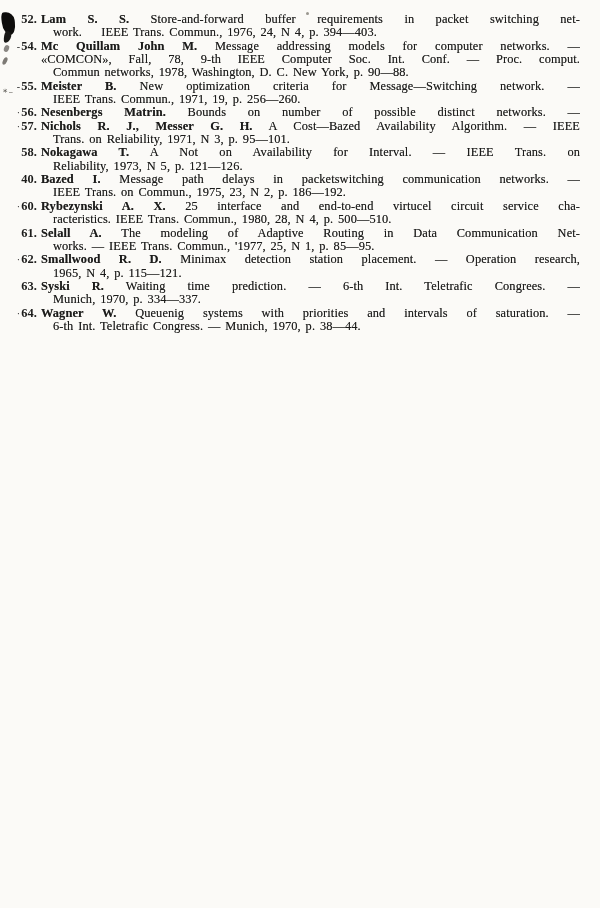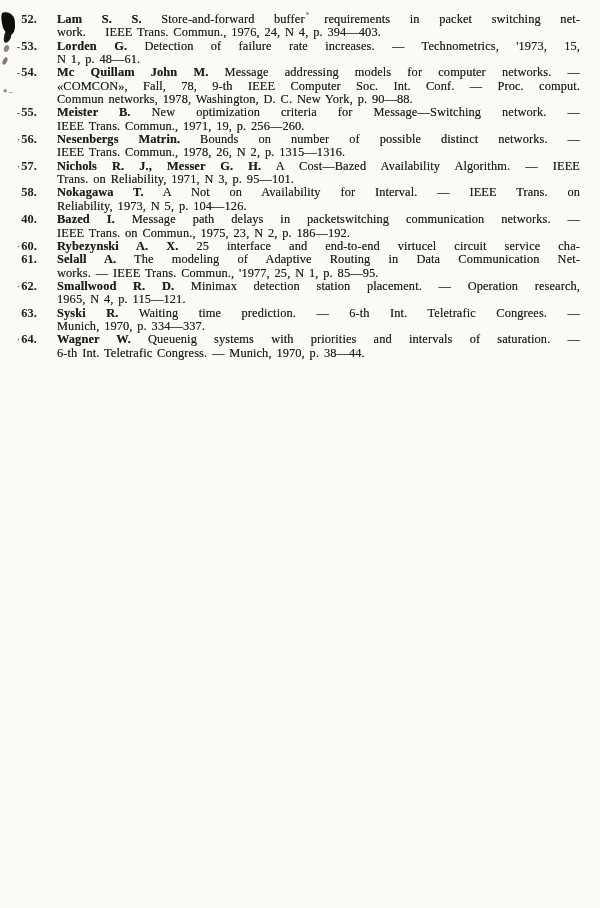--- a/index.html
+++ b/index.html
@@ -14,21 +14,21 @@
   }
   .refs {
     position: absolute;
     top: 13px;
     left: 14px;
     width: 566px;
     font-size: 12.4px;
     line-height: 13.35px;
     letter-spacing: 0.1px;
   }
-  .entry { position: relative; padding-left: 43px; }
+  .entry { position: relative; padding-left: 27px; }
   .numwrap {
     position: absolute;
     left: -14px;
     top: 0;
     width: 37px;
     text-align: right;
     white-space: pre;
     font-weight: bold;
   }
   .prefix {
@@ -36,21 +36,21 @@
     color: #2a2a2a;
     font-size: 10px;
     padding-right: 1px;
   }
   .line {
     text-align: justify;
     text-align-last: justify;
     word-spacing: 1.6px;
     text-shadow: 0 0 0.4px rgba(20,20,20,0.55);
   }
-  .line.last { text-align-last: left; }
+  .line.last { text-align-last: left; margin-left: 12px; }
   .line b { font-weight: bold; }
   
   .ink-blob {
     position: absolute; left: 2px; top: 12px; width: 13px; height: 23px;
     background: #0e0d0c;
     border-radius: 20% 70% 45% 60% / 30% 40% 55% 60%;
     transform: rotate(-7deg);
   }
   .ink-tail {
     position: absolute; left: 4px; top: 31px; width: 7px; height: 12px;
@@ -93,27 +93,20 @@
 
   <div class="refs">
     <div class="entry">
       <span class="numwrap"><span class="prefix"></span><span class="num">52.</span></span>
       <div class="lines">
           <div class="line full"><b>Lam S. S.</b> Store-and-forward buffer requirements in packet switching net-</div>
           <div class="line last">work.&nbsp;&nbsp;&nbsp;&nbsp;IEEE Trans. Commun., 1976, 24, N 4, p. 394—403.</div>
         </div>
     </div>
 
-    <div class="entry">
-      <span class="numwrap"><span class="prefix">-</span><span class="num">53.</span></span>
-      <div class="lines">
-          <div class="line full"><b>Lorden G.</b> Detection of failure rate increases. — Technometrics, '1973, 15,</div>
-          <div class="line last">N 1, p. 48—61.</div>
-        </div>
-    </div>
 
     <div class="entry">
       <span class="numwrap"><span class="prefix">-</span><span class="num">54.</span></span>
       <div class="lines">
           <div class="line full"><b>Mc Quillam John M.</b> Message addressing models for computer networks. —</div>
           <div class="line full">«COMCON», Fall, 78, 9-th IEEE Computer Soc. Int. Conf. — Proc. comput.</div>
           <div class="line last">Commun networks, 1978, Washington, D. C. New York, p. 90—88.</div>
         </div>
     </div>
 
@@ -122,52 +115,52 @@
       <div class="lines">
           <div class="line full"><b>Meister B.</b> New optimization criteria for Message—Switching network. —</div>
           <div class="line last">IEEE Trans. Commun., 1971, 19, p. 256—260.</div>
         </div>
     </div>
 
     <div class="entry">
       <span class="numwrap"><span class="prefix">·</span><span class="num">56.</span></span>
       <div class="lines">
           <div class="line full"><b>Nesenbergs Matrin.</b> Bounds on number of possible distinct networks. —</div>
-          <div class="line last">IEEE Trans. Commun., 1978, 26, N 2, p. 1315—1316.</div>
         </div>
     </div>
 
     <div class="entry">
       <span class="numwrap"><span class="prefix">·</span><span class="num">57.</span></span>
       <div class="lines">
           <div class="line full"><b>Nichols R. J., Messer G. H.</b> A Cost—Bazed Availability Algorithm. — IEEE</div>
           <div class="line last">Trans. on Reliability, 1971, N 3, p. 95—101.</div>
         </div>
     </div>
 
     <div class="entry">
       <span class="numwrap"><span class="prefix"></span><span class="num">58.</span></span>
       <div class="lines">
           <div class="line full"><b>Nokagawa T.</b> A Not on Availability for Interval. — IEEE Trans. on</div>
-          <div class="line last">Reliability, 1973, N 5, p. 104—126.</div>
+          <div class="line last">Reliability, 1973, N 5, p. 121—126.</div>
         </div>
     </div>
 
     <div class="entry">
       <span class="numwrap"><span class="prefix"></span><span class="num">40.</span></span>
       <div class="lines">
           <div class="line full"><b>Bazed I.</b> Message path delays in packetswitching communication networks. —</div>
           <div class="line last">IEEE Trans. on Commun., 1975, 23, N 2, p. 186—192.</div>
         </div>
     </div>
 
     <div class="entry">
       <span class="numwrap"><span class="prefix">·</span><span class="num">60.</span></span>
       <div class="lines">
           <div class="line full"><b>Rybezynski A. X.</b> 25 interface and end-to-end virtucel circuit service cha-</div>
+          <div class="line last">racteristics. IEEE Trans. Commun., 1980, 28, N 4, p. 500—510.</div>
         </div>
     </div>
 
     <div class="entry">
       <span class="numwrap"><span class="prefix"></span><span class="num">61.</span></span>
       <div class="lines">
           <div class="line full"><b>Selall A.</b> The modeling of Adaptive Routing in Data Communication Net-</div>
           <div class="line last">works. — IEEE Trans. Commun., '1977, 25, N 1, p. 85—95.</div>
         </div>
     </div>

